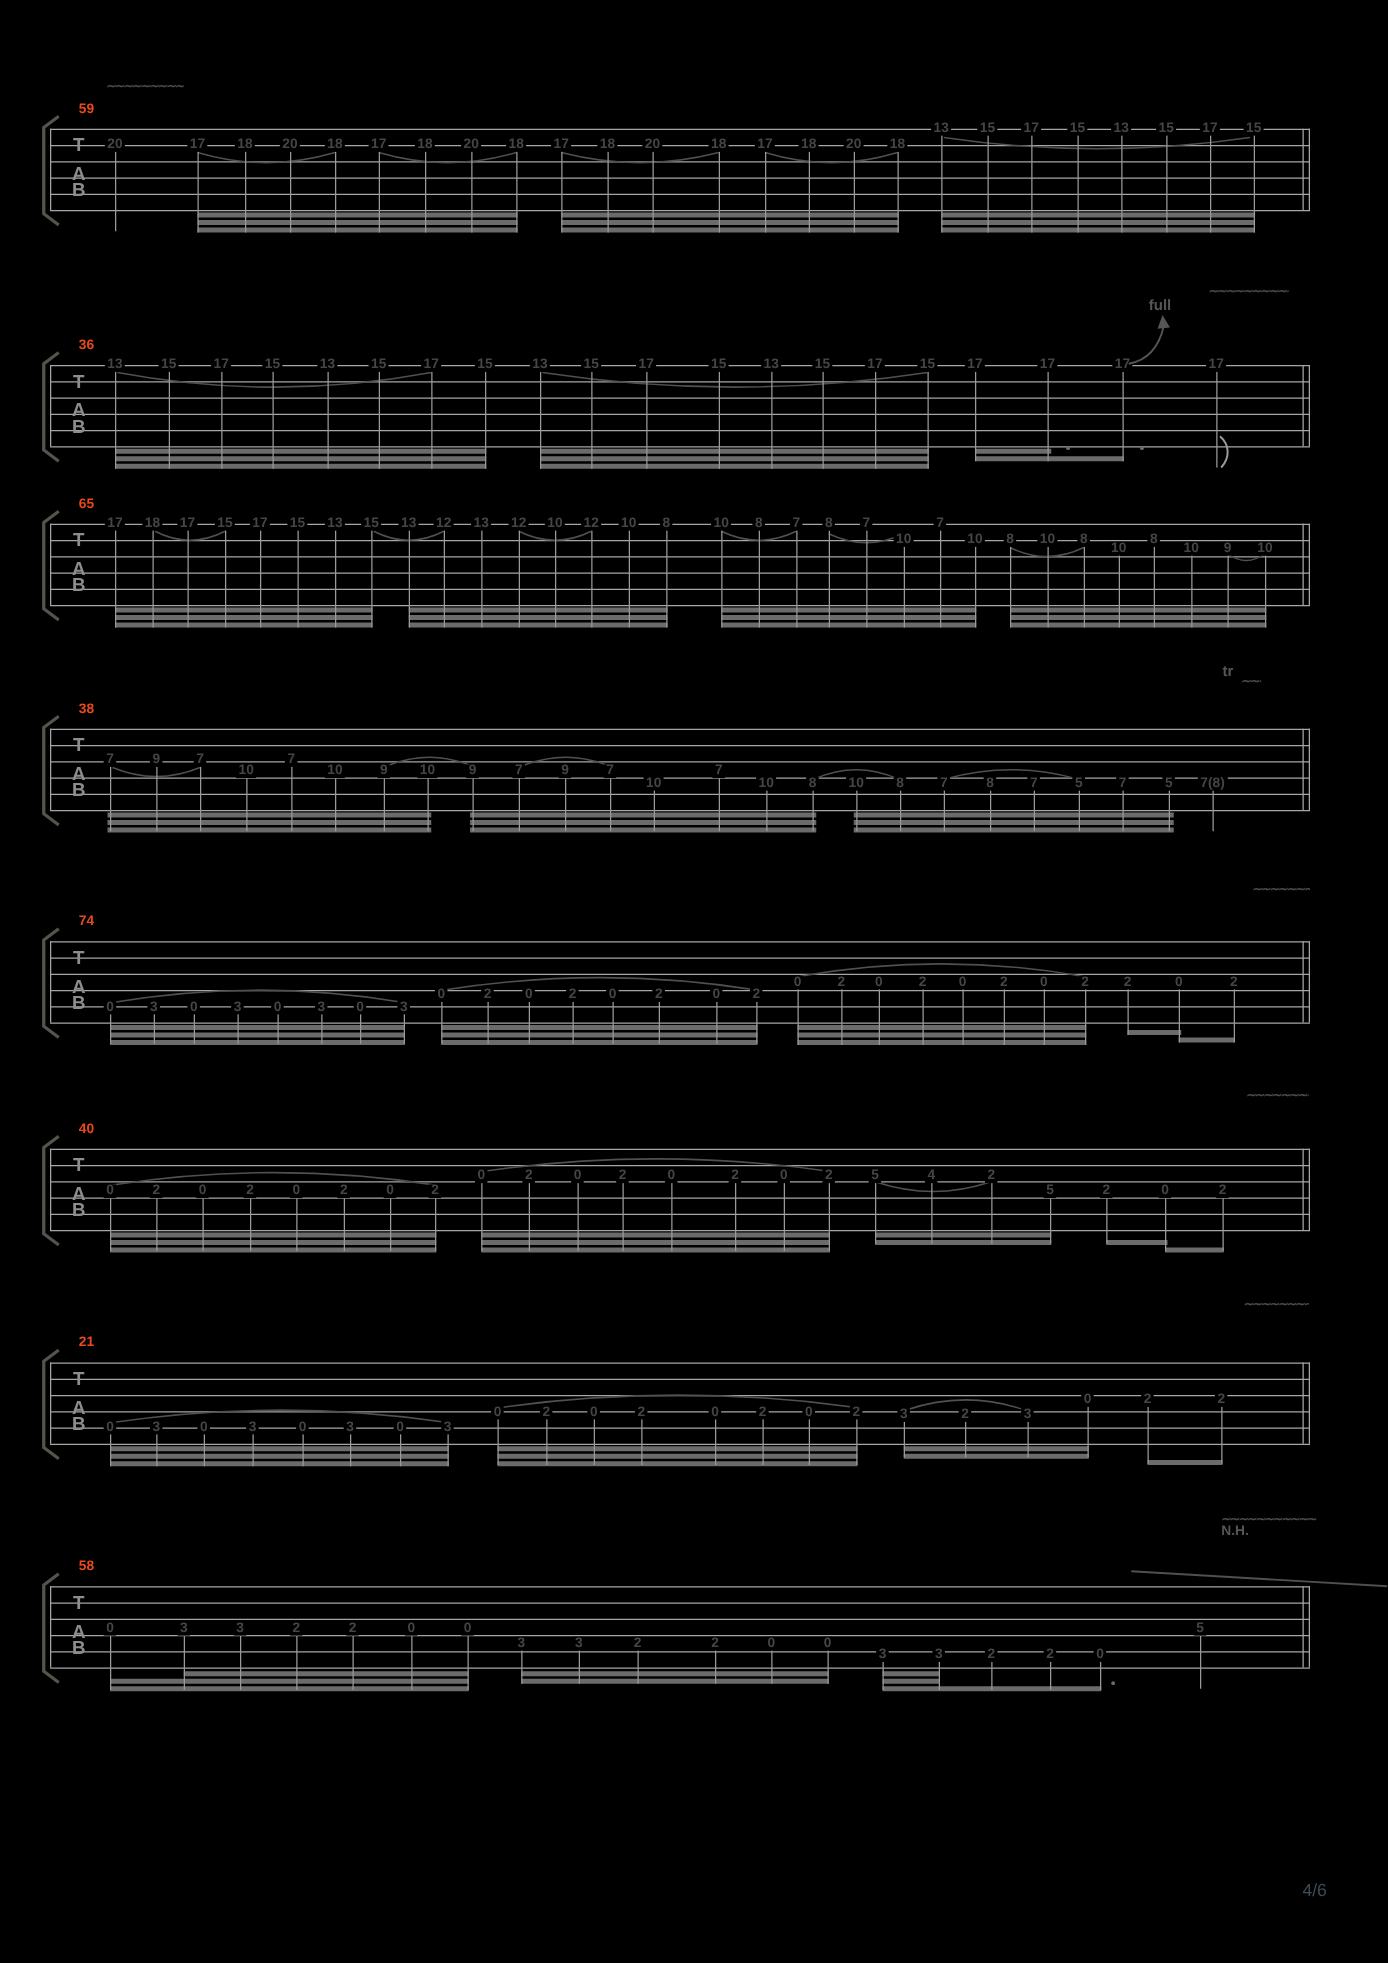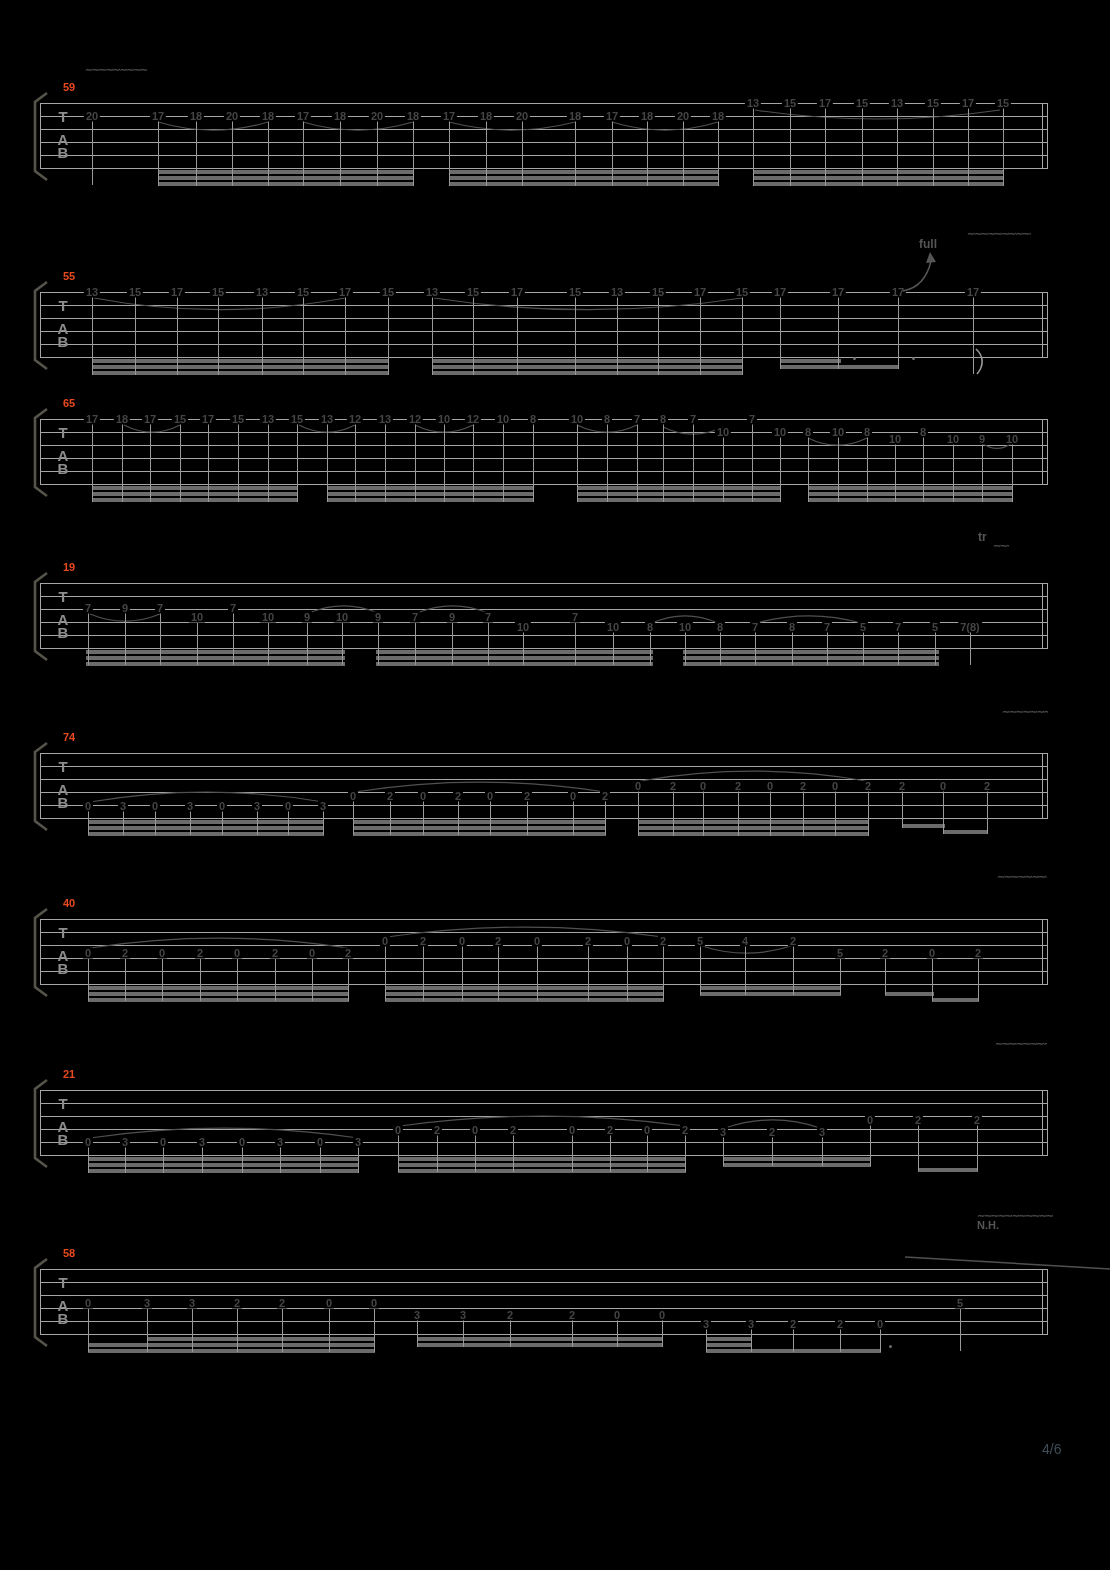--- a/index.html
+++ b/index.html
@@ -139,21 +139,21 @@
       <div class="abs vline" style="left: 1042px; top: 292px; height: 65px;"></div>
       <div class="abs vline" style="left: 1047px; top: 292px; height: 65px;"></div>
       <div class="abs " style="left: 29px; top: 280px; width: 22px; height: 91px;">
         <svg width="22" height="91" viewBox="0 0 22 91">
           <polyline points="18,2 6,11 6,80 18,89" fill="none" stroke="#56544a" stroke-width="2.6"></polyline>
         </svg>
       </div>
       <div class="abs clef" style="left: 55px; top: 298px;">T</div>
       <div class="abs clef" style="left: 55px; top: 321px;">A</div>
       <div class="abs clef" style="left: 55px; top: 334px;">B</div>
-      <div class="abs mnum" style="left: 63px; top: 271px;">55</div>
+      <div class="abs mnum" style="left: 63px; top: 271px;">36</div>
       <div class="abs beam" style="left: 92px; top: 359px; width: 297px;"></div>
       <div class="abs beam" style="left: 92px; top: 365px; width: 297px;"></div>
       <div class="abs beam" style="left: 92px; top: 371px; width: 297px;"></div>
       <div class="abs beam" style="left: 432px; top: 359px; width: 311px;"></div>
       <div class="abs beam" style="left: 432px; top: 365px; width: 311px;"></div>
       <div class="abs beam" style="left: 432px; top: 371px; width: 311px;"></div>
       <div class="abs beam" style="left: 780px; top: 359px; width: 61px;"></div>
       <div class="abs beam" style="left: 780px; top: 365px; width: 119px;"></div>
       <div class="abs " style="left: 92px; top: 280px; width: 255px; height: 36px;">
         <svg width="255" height="36" viewBox="0 0 255 36">
@@ -359,21 +359,21 @@
       <div class="abs vline" style="left: 1042px; top: 583px; height: 65px;"></div>
       <div class="abs vline" style="left: 1047px; top: 583px; height: 65px;"></div>
       <div class="abs " style="left: 29px; top: 571px; width: 22px; height: 91px;">
         <svg width="22" height="91" viewBox="0 0 22 91">
           <polyline points="18,2 6,11 6,80 18,89" fill="none" stroke="#56544a" stroke-width="2.6"></polyline>
         </svg>
       </div>
       <div class="abs clef" style="left: 55px; top: 589px;">T</div>
       <div class="abs clef" style="left: 55px; top: 612px;">A</div>
       <div class="abs clef" style="left: 55px; top: 625px;">B</div>
-      <div class="abs mnum" style="left: 63px; top: 562px;">19</div>
+      <div class="abs mnum" style="left: 63px; top: 562px;">38</div>
       <div class="abs beam" style="left: 86px; top: 650px; width: 259px;"></div>
       <div class="abs beam" style="left: 86px; top: 656px; width: 259px;"></div>
       <div class="abs beam" style="left: 86px; top: 662px; width: 259px;"></div>
       <div class="abs beam" style="left: 376px; top: 650px; width: 277px;"></div>
       <div class="abs beam" style="left: 376px; top: 656px; width: 277px;"></div>
       <div class="abs beam" style="left: 376px; top: 662px; width: 277px;"></div>
       <div class="abs beam" style="left: 683px; top: 650px; width: 256px;"></div>
       <div class="abs beam" style="left: 683px; top: 656px; width: 256px;"></div>
       <div class="abs beam" style="left: 683px; top: 662px; width: 256px;"></div>
       <div class="abs " style="left: 88px; top: 596px; width: 74px; height: 36px;">
@@ -795,14 +795,14 @@
       <span class="abs fret" style="left: 960px; top: 1302.8px;">5</span>
       <div class="abs squig" style="left: 977px; top: 1210px; width: 76px;">∼∼∼∼∼∼∼∼∼∼∼∼∼∼∼∼</div>
       <div class="abs annot" style="left: 977px; top: 1220px; font-size: 11px;">N.H.</div>
       <div class="abs dot" style="left: 889px; top: 1345px;"></div>
       <div class="abs " style="left: 903px; top: 1253px; width: 209px; height: 20px;">
         <svg width="209" height="20" viewBox="0 0 209 20">
           <line x1="2" y1="4" x2="207" y2="16" stroke="#505050" stroke-width="1.5"></line>
         </svg>
       </div>
     </div>
-  <div class="abs footer" style="left:1042px;top:1442px;">4/6</div>
+  <div class="abs footer" style="left:1042px;top:1505px;">4/6</div>
 </div>
 
 </body></html>

